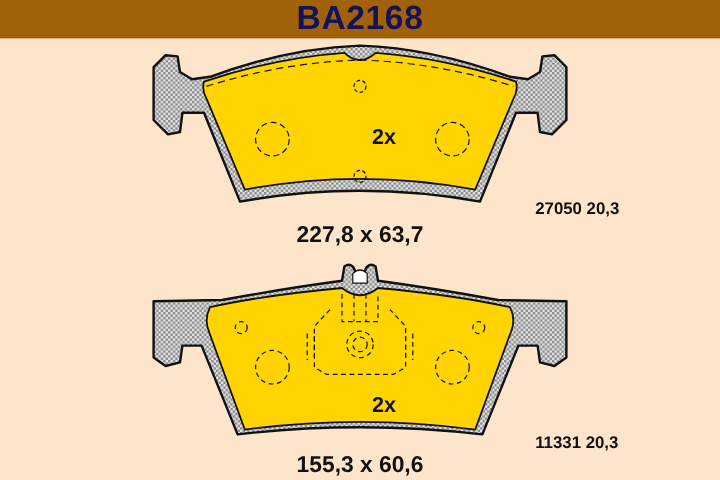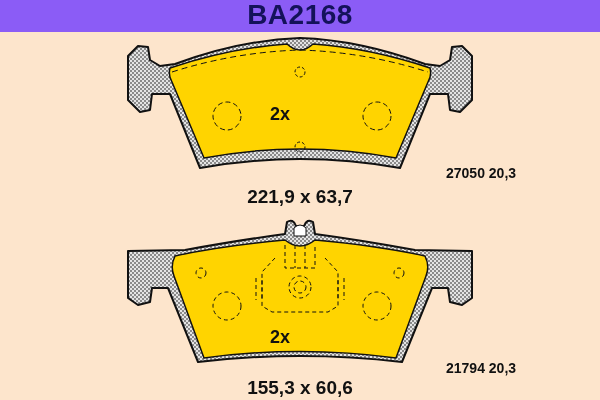--- a/index.html
+++ b/index.html
@@ -1,22 +1,22 @@
 <!DOCTYPE html>
 <html><head>
 <meta charset="utf-8">
 <style>
   html, body { margin: 0; padding: 0; }
   body { width: 600px; height: 400px; background: #fde5cc; position: relative; overflow: hidden; font-family: "Liberation Sans", sans-serif; }
-  .header { position: absolute; left: 0; top: 0; width: 600px; height: 32px; background: #8b5cf6; }
+  .header { position: absolute; left: 0; top: 0; width: 600px; height: 32px; background: #a16207; }
   .title { position: absolute; left: 0; width: 600px; top: -1px; text-align: center; font-weight: bold; font-size: 28px; color: #14125a; letter-spacing: 0.5px; }
   svg.pads { position: absolute; left: 0; top: 0; }
   .label { position: absolute; font-weight: bold; color: #111; }
   .dim { font-size: 19px; width: 240px; text-align: center; }
-  .qty { font-size: 18px; width: 60px; text-align: left; }
+  .qty { font-size: 18px; width: 60px; text-align: right; }
   .code { font-size: 14px; }
 </style>
 </head>
 <body>
 
 <div class="header">
   <div class="title">BA2168</div>
 </div>
 
 <svg class="pads" width="600" height="400" viewBox="0 0 600 400">
@@ -58,18 +58,18 @@
       <circle cx="300" cy="287" r="6"></circle>
       <circle cx="201" cy="273" r="5"></circle>
       <circle cx="399" cy="273" r="5"></circle>
       <circle cx="227" cy="306" r="14"></circle>
       <circle cx="377" cy="306" r="14"></circle>
     </g>
   </g>
 </svg>
 
 <div class="label qty" style="left:270px; top:104px;">2x</div>
-<div class="label dim" style="left:180px; top:186px;">221,9 x 63,7</div>
+<div class="label dim" style="left:180px; top:186px;">227,8 x 63,7</div>
 <div class="label code" style="left:446px; top:165px;">27050 20,3</div>
 
 <div class="label qty" style="left:270px; top:327px;">2x</div>
 <div class="label dim" style="left:180px; top:377px;">155,3 x 60,6</div>
-<div class="label code" style="left:446px; top:360px;">21794 20,3</div>
+<div class="label code" style="left:446px; top:360px;">11331 20,3</div>
 
 </body></html>

